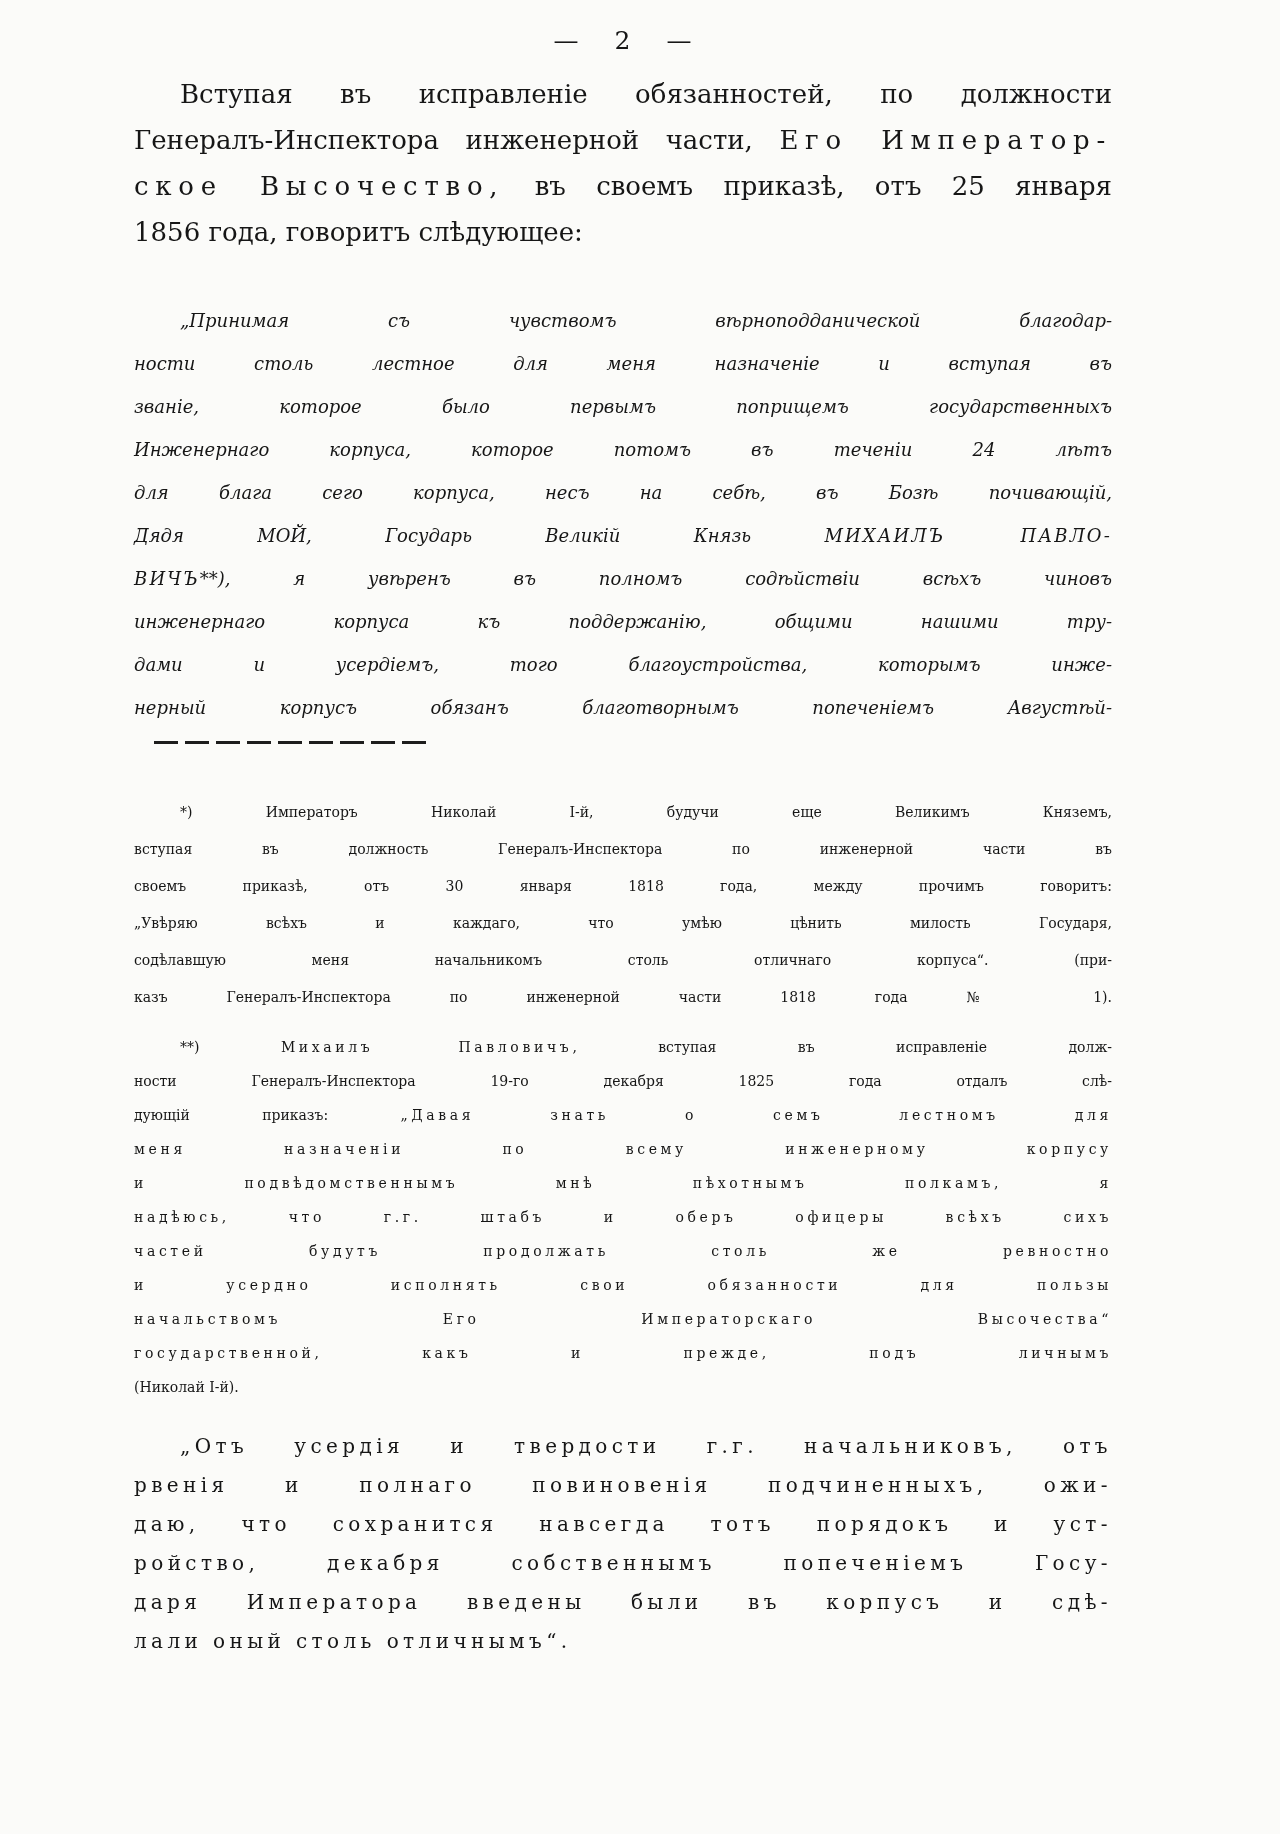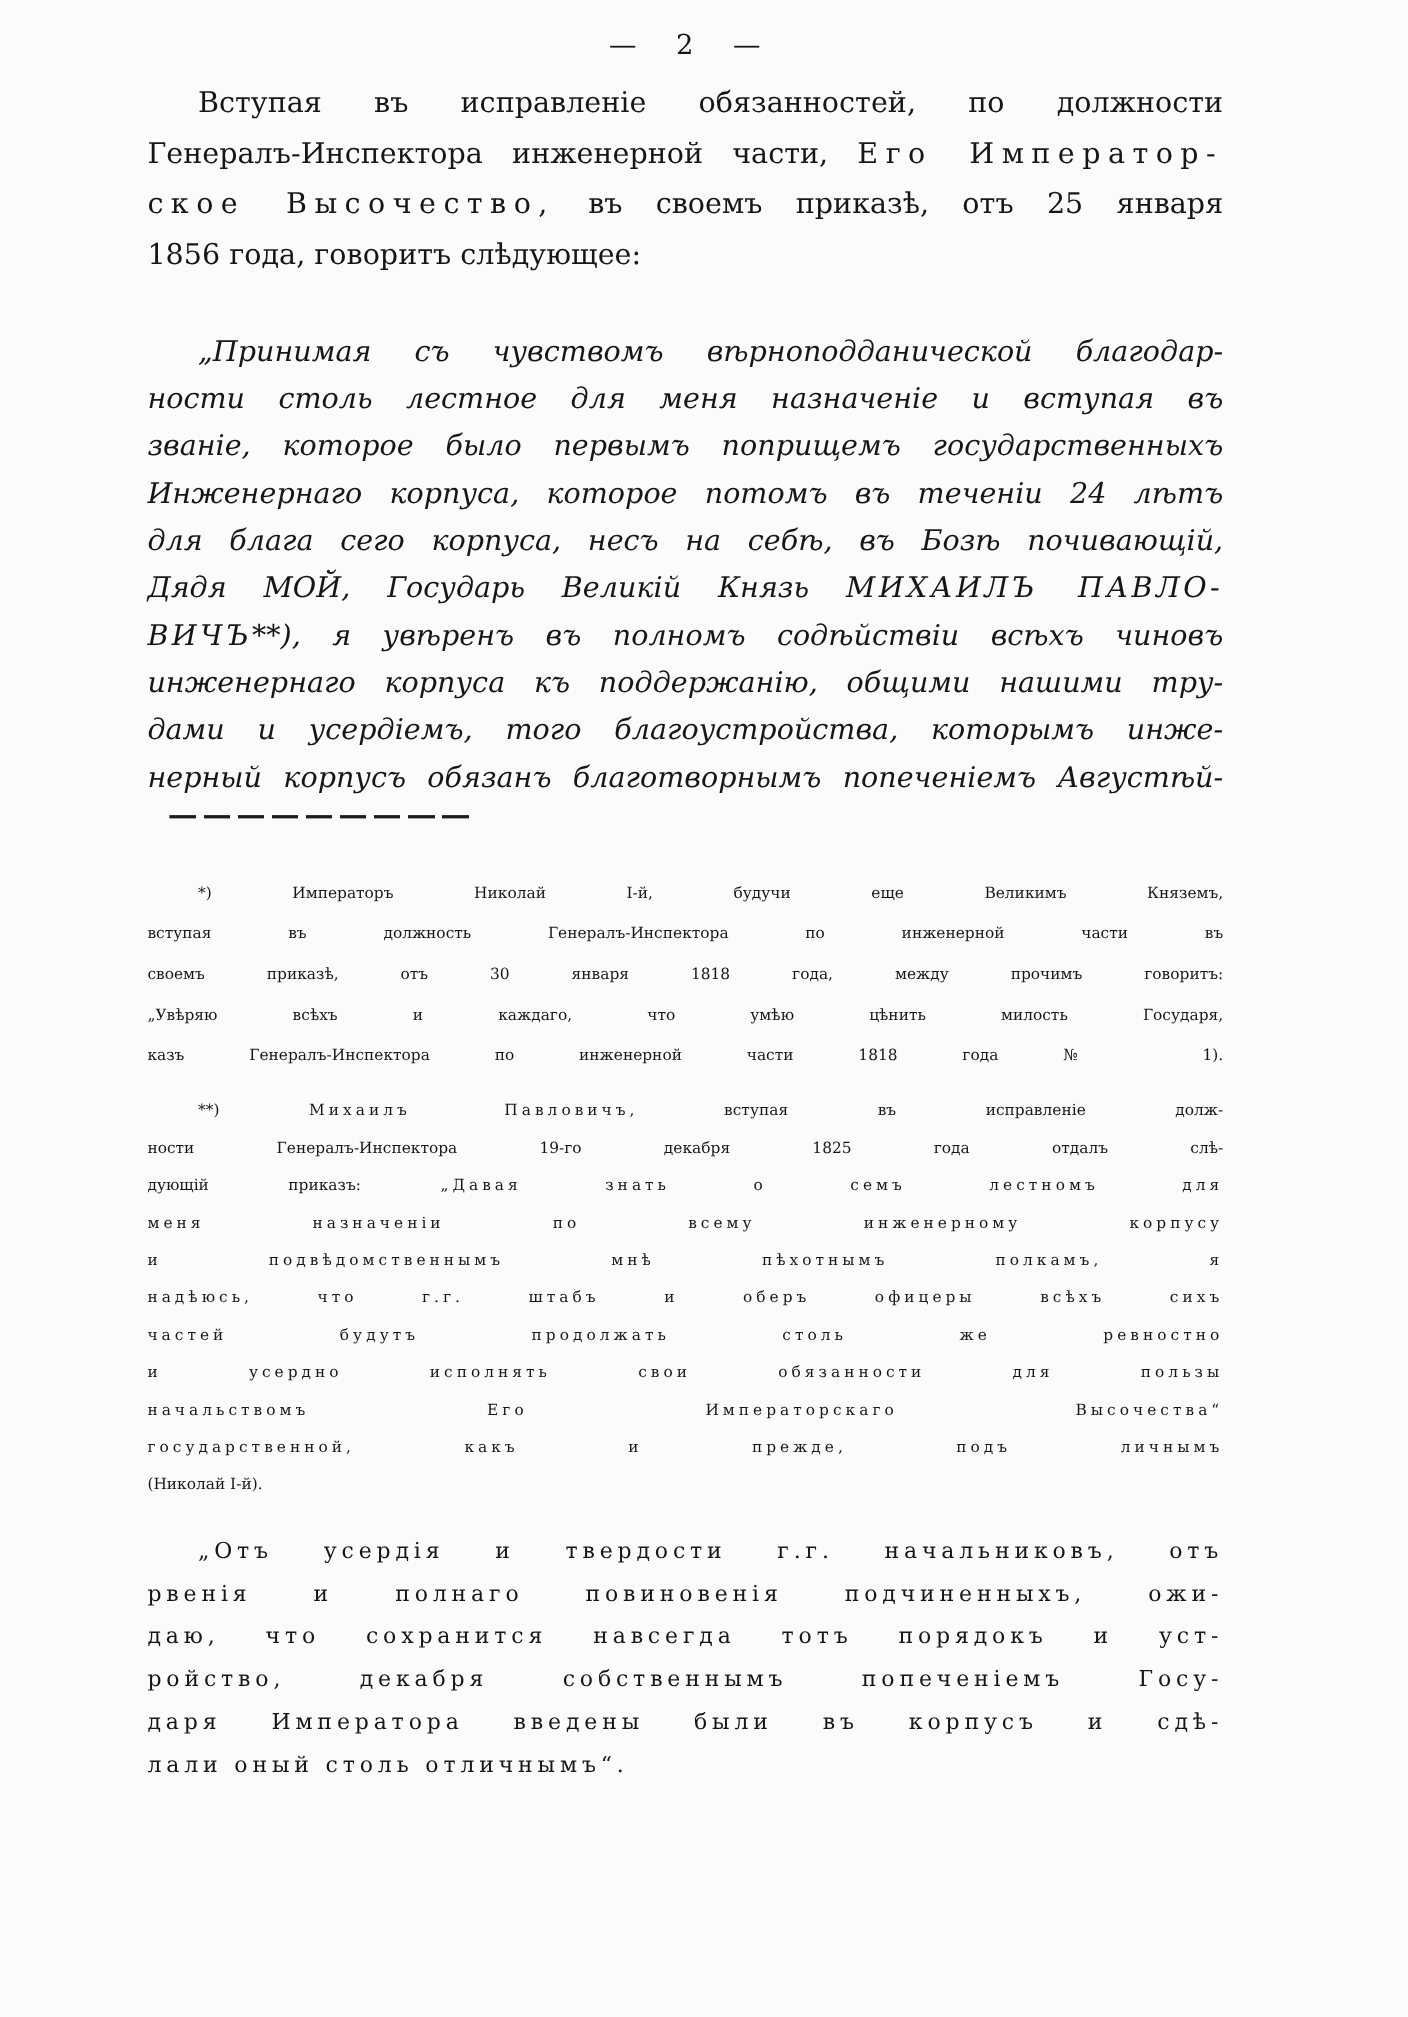--- a/index.html
+++ b/index.html
@@ -28,21 +28,21 @@
   .block .line.end{text-align-last:left;}
   .block .line.ind{text-indent:46px;}
   .sp{letter-spacing:.26em;}
   .intro{
     margin-top:16px;
     font-size:26px;
     line-height:46px;
   }
   .order-quote{
     margin-top:44px;
-    font-size:26px;
+    font-size:18px;
     font-style:italic;
     line-height:43px;
   }
   .order-quote .sp{letter-spacing:.12em;}
   .fn-separator{
     margin:12px 0 0 20px;
     width:274px;height:3px;
     background:repeating-linear-gradient(90deg,#1d1d1d 0 24px,transparent 24px 31px);
   }
   .footnote{
@@ -85,20 +85,21 @@
       <div class="line"><span>нерный корпусъ обязанъ благотворнымъ попеченіемъ Августѣй-</span></div>
     </div>
 
   <div class="fn-separator"></div>
 
   <div class="block footnote footnote-first">
       <div class="line ind"><span>*) Императоръ Николай I-й, будучи еще Великимъ Княземъ,</span></div>
       <div class="line"><span>вступая въ должность Генералъ-Инспектора по инженерной части въ</span></div>
       <div class="line"><span>своемъ приказѣ, отъ 30 января 1818 года, между прочимъ говоритъ:</span></div>
       <div class="line"><span>„Увѣряю всѣхъ и каждаго, что умѣю цѣнить милость Государя,</span></div>
+      <div class="line"><span>содѣлавшую меня начальникомъ столь отличнаго корпуса“. (при-</span></div>
       <div class="line"><span>казъ Генералъ-Инспектора по инженерной части 1818 года № 1).</span></div>
     </div>
 
   <div class="block footnote footnote-second">
       <div class="line ind"><span>**) </span><span class="sp">Михаилъ Павловичъ</span><span>, вступая въ исправленіе долж-</span></div>
       <div class="line"><span>ности Генералъ-Инспектора 19-го декабря 1825 года отдалъ слѣ-</span></div>
       <div class="line"><span>дующій приказъ: </span><span class="sp">„Давая знать о семъ лестномъ для</span></div>
       <div class="line"><span class="sp">меня назначеніи по всему инженерному корпусу</span></div>
       <div class="line"><span class="sp">и подвѣдомственнымъ мнѣ пѣхотнымъ полкамъ, я</span></div>
       <div class="line"><span class="sp">надѣюсь, что г.г. штабъ и оберъ офицеры всѣхъ сихъ</span></div>

